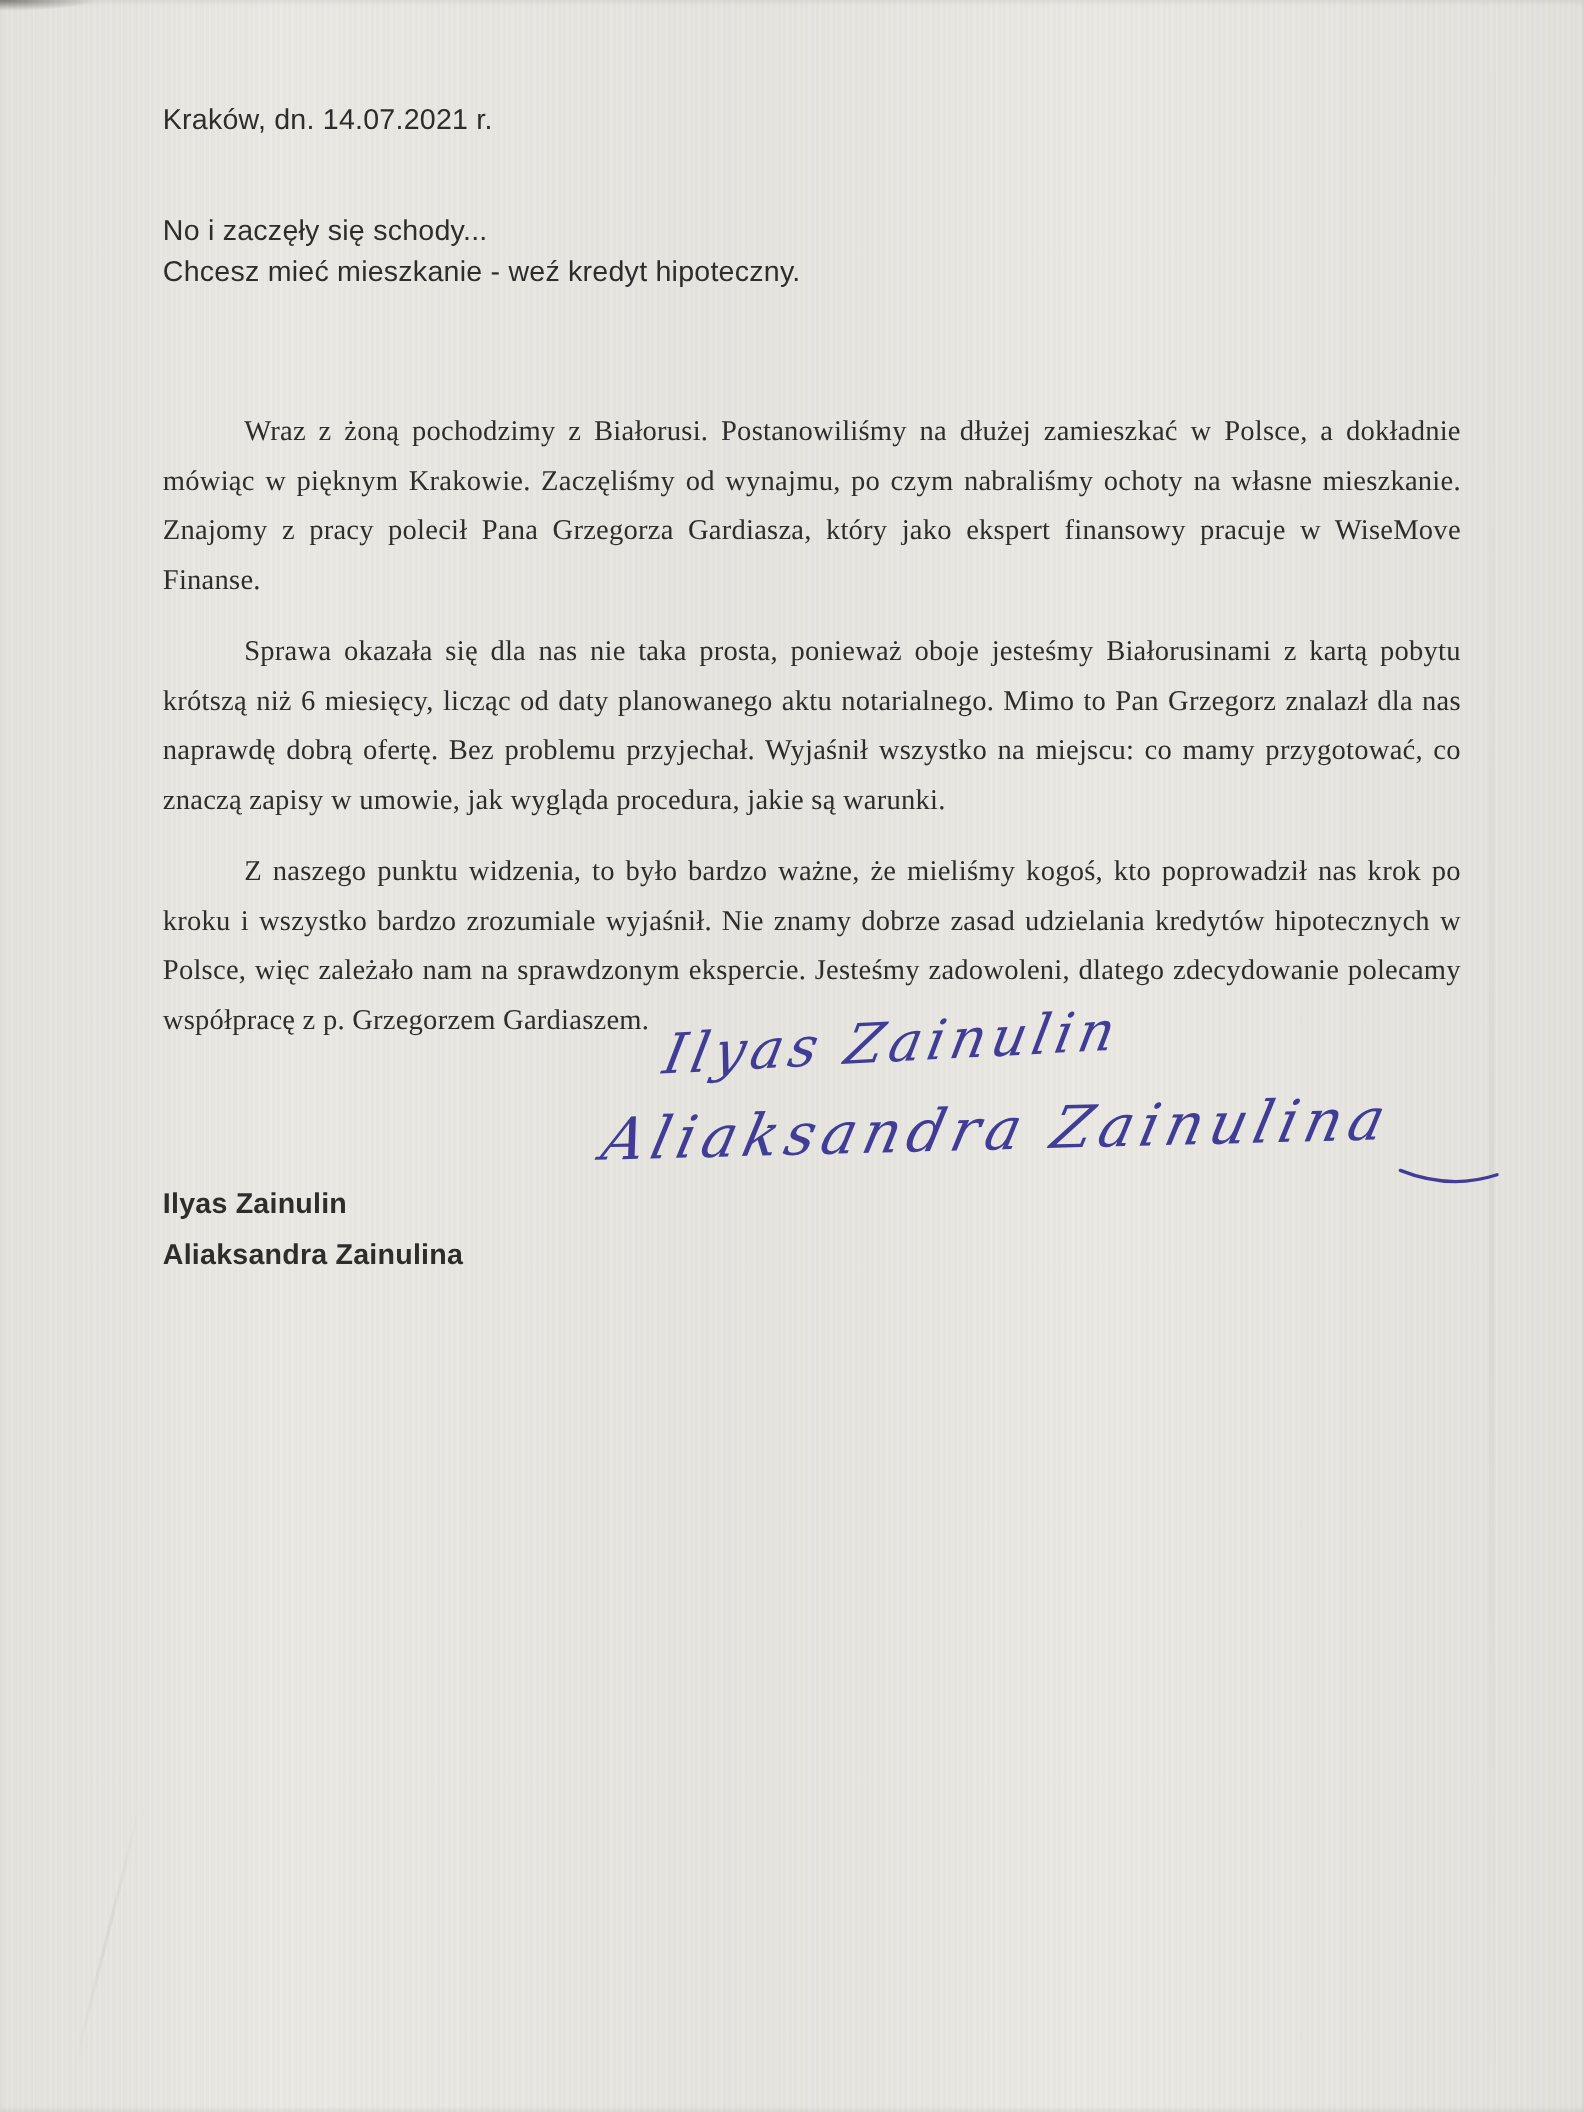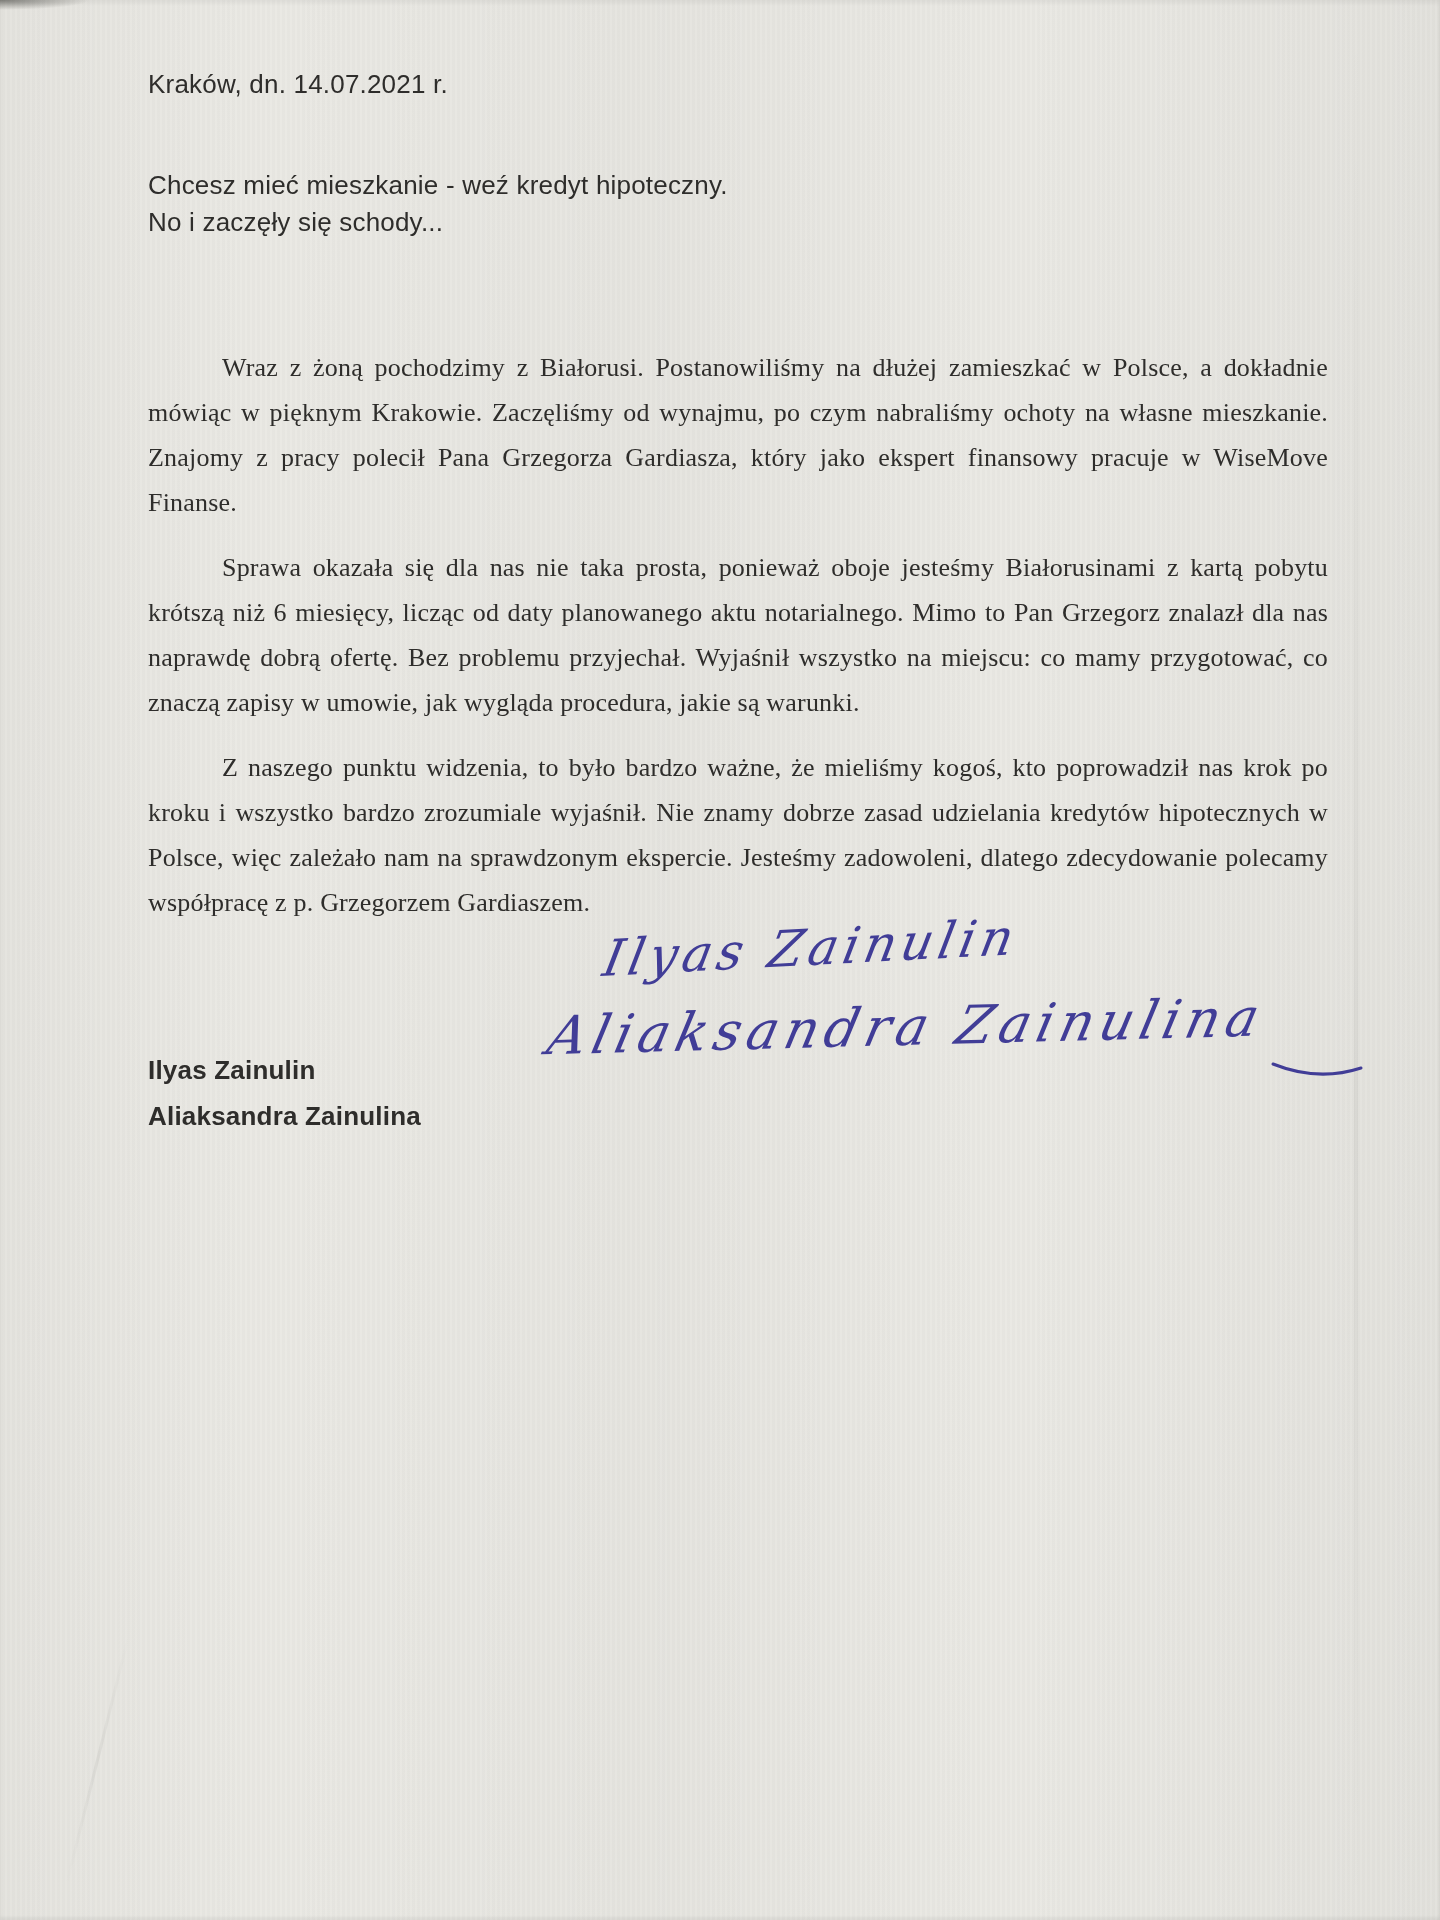--- a/index.html
+++ b/index.html
@@ -54,21 +54,21 @@
     background: linear-gradient(180deg,
       rgba(0,0,0,0.0), rgba(0,0,0,0.05) 50%, rgba(0,0,0,0.0));
     pointer-events: none;
   }
 
   .letter-body {
     position: absolute;
     top: 0; left: 0;
     width: 100%;
     box-sizing: border-box;
-    padding: 67px 112px 0 148px;
+    padding: 91px 112px 0 148px;
     font-size: 26px;
     line-height: 45px;
     letter-spacing: 0.2px;
   }
 
   .date-line {
     margin: 0 0 66px 0;
     line-height: 34px;
   }
 
@@ -115,22 +115,22 @@
 
   <div class="edge-smudge-top-left"></div>
   <div class="crease-right"></div>
   <div class="crease-bottom-left"></div>
 
   <div class="letter-body">
 
     <p class="date-line">Kraków, dn. 14.07.2021 r.</p>
 
     <div class="intro-block">
+      <div class="intro-line">No i zaczęły się schody...</div>
       <div class="intro-line">Chcesz mieć mieszkanie - weź kredyt hipoteczny.</div>
-      <div class="intro-line">No i zaczęły się schody...</div>
     </div>
 
     <p class="paragraph">Wraz z żoną pochodzimy z Białorusi. Postanowiliśmy na dłużej zamieszkać w Polsce, a dokładnie mówiąc w pięknym Krakowie. Zaczęliśmy od wynajmu, po czym nabraliśmy ochoty na własne mieszkanie. Znajomy z pracy polecił Pana Grzegorza Gardiasza, który jako ekspert finansowy pracuje w WiseMove Finanse.</p>
 
     <p class="paragraph">Sprawa okazała się dla nas nie taka prosta, ponieważ oboje jesteśmy Białorusinami z kartą pobytu krótszą niż 6 miesięcy, licząc od daty planowanego aktu notarialnego. Mimo to Pan Grzegorz znalazł dla nas naprawdę dobrą ofertę. Bez problemu przyjechał. Wyjaśnił wszystko na miejscu: co mamy przygotować, co znaczą zapisy w umowie, jak wygląda procedura, jakie są warunki.</p>
 
     <p class="paragraph">Z naszego punktu widzenia, to było bardzo ważne, że mieliśmy kogoś, kto poprowadził nas krok po kroku i wszystko bardzo zrozumiale wyjaśnił. Nie znamy dobrze zasad udzielania kredytów hipotecznych w Polsce, więc zależało nam na sprawdzonym ekspercie. Jesteśmy zadowoleni, dlatego zdecydowanie polecamy współpracę z p. Grzegorzem Gardiaszem.</p>
 
     <div class="signatory-block">
       <div>Ilyas Zainulin</div>

